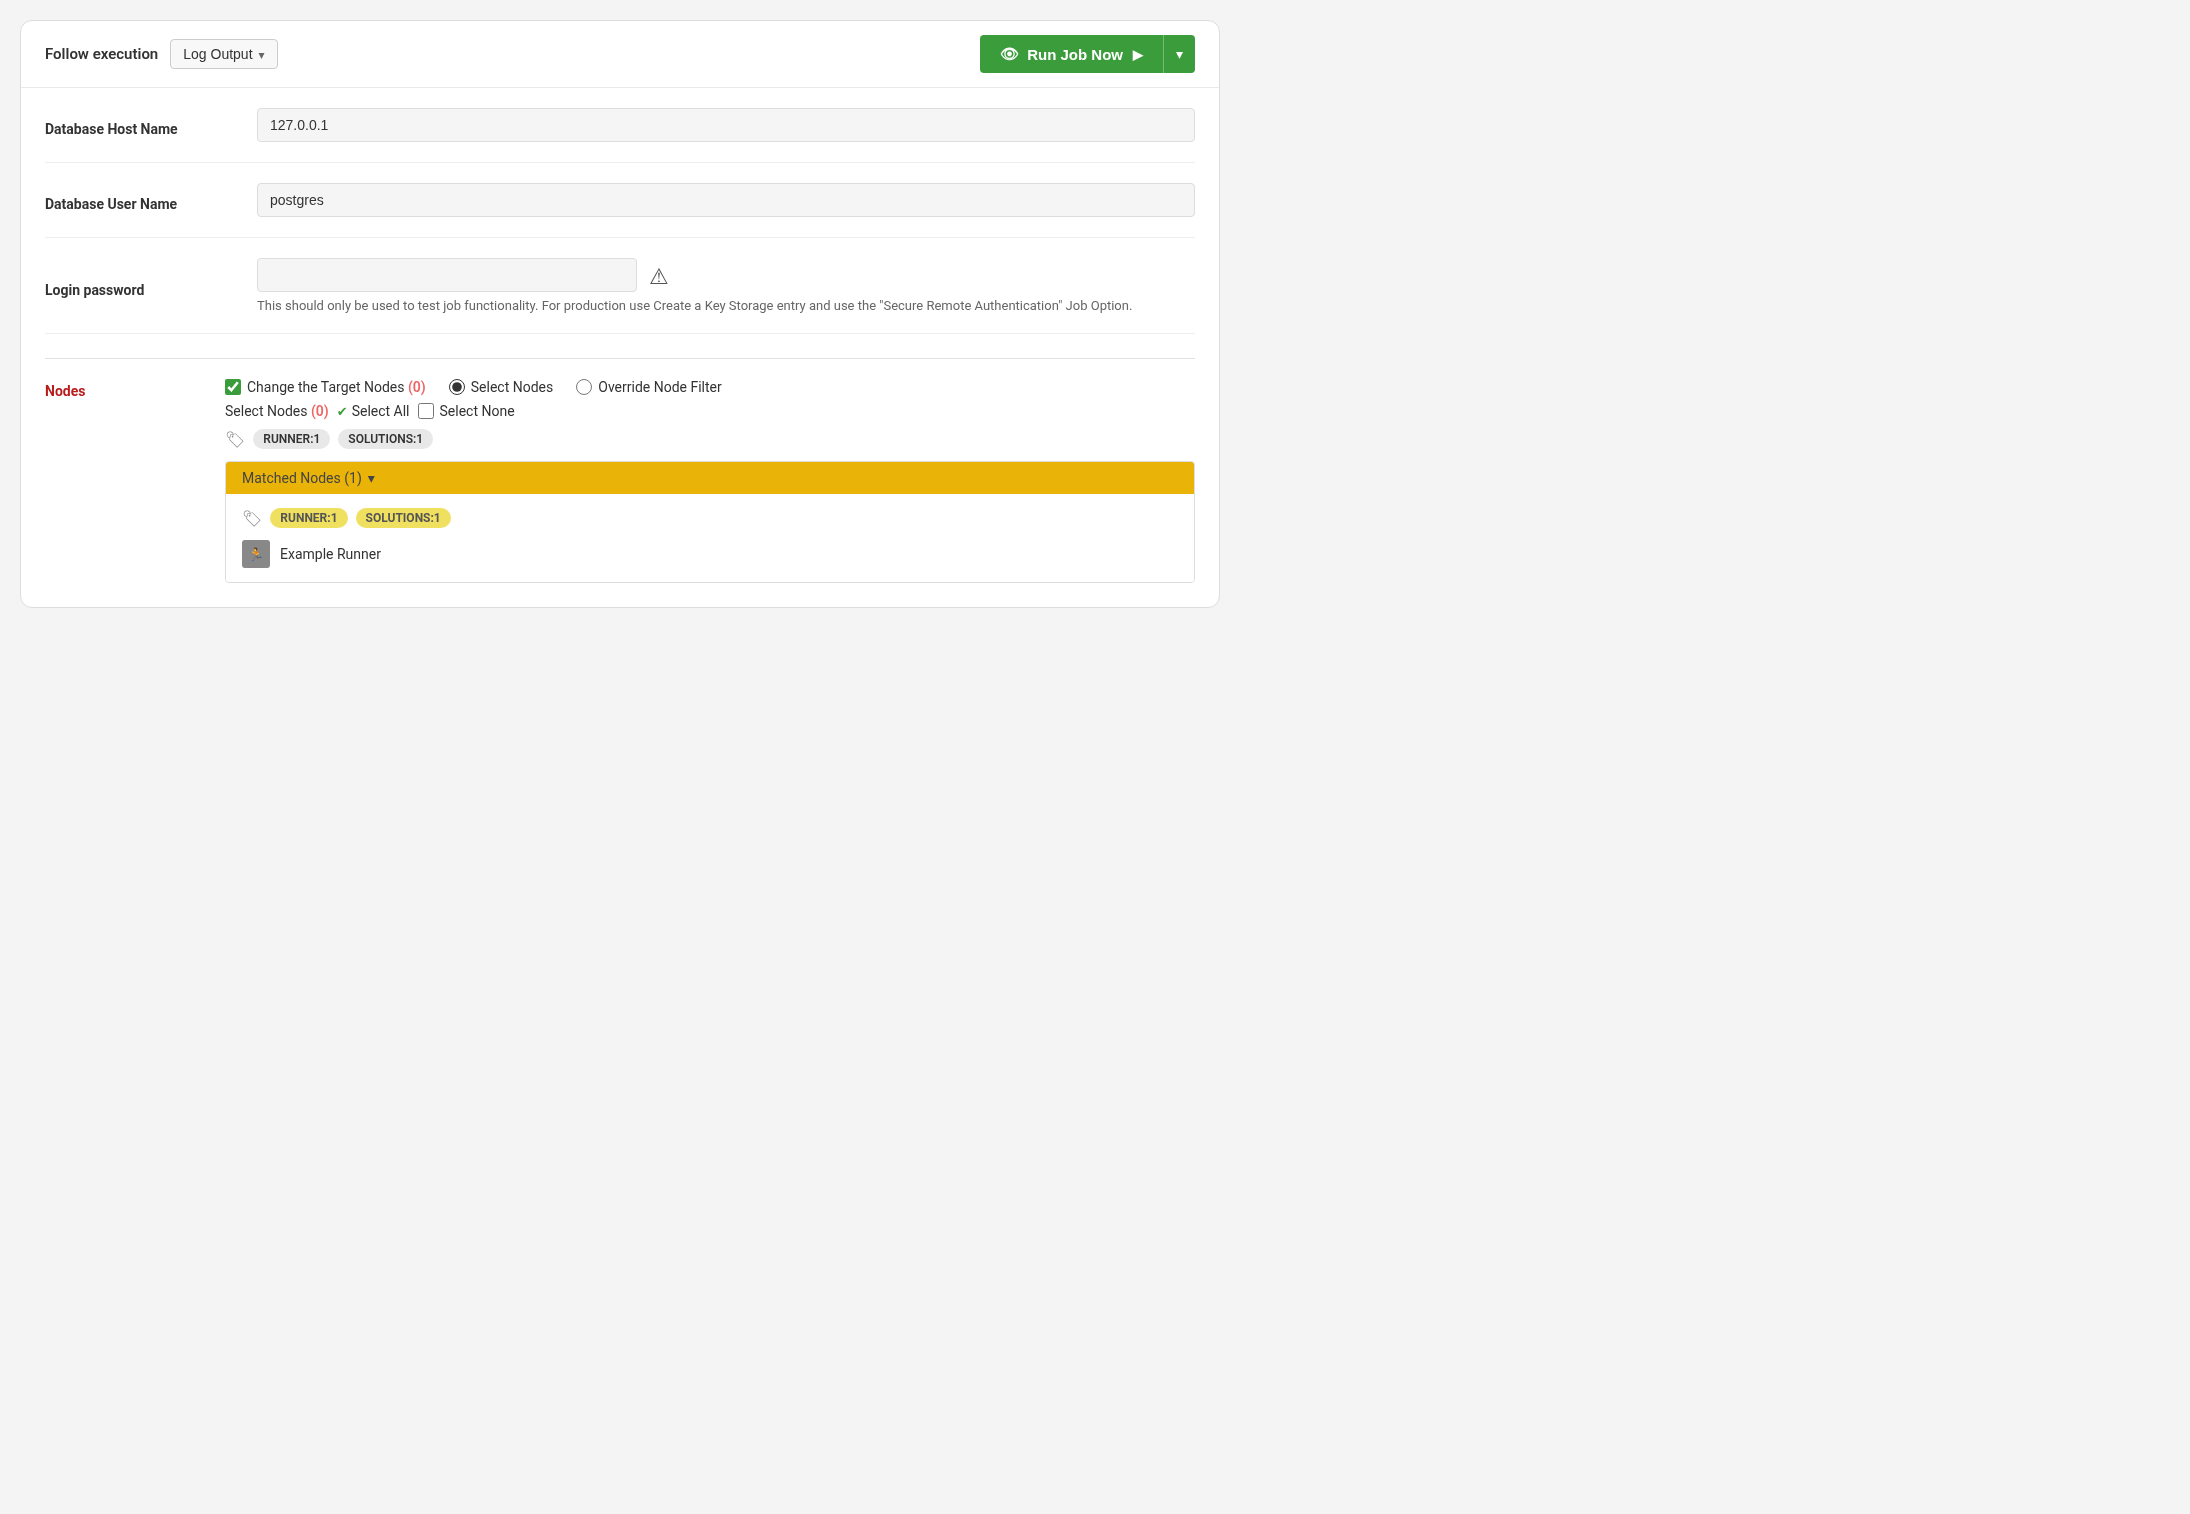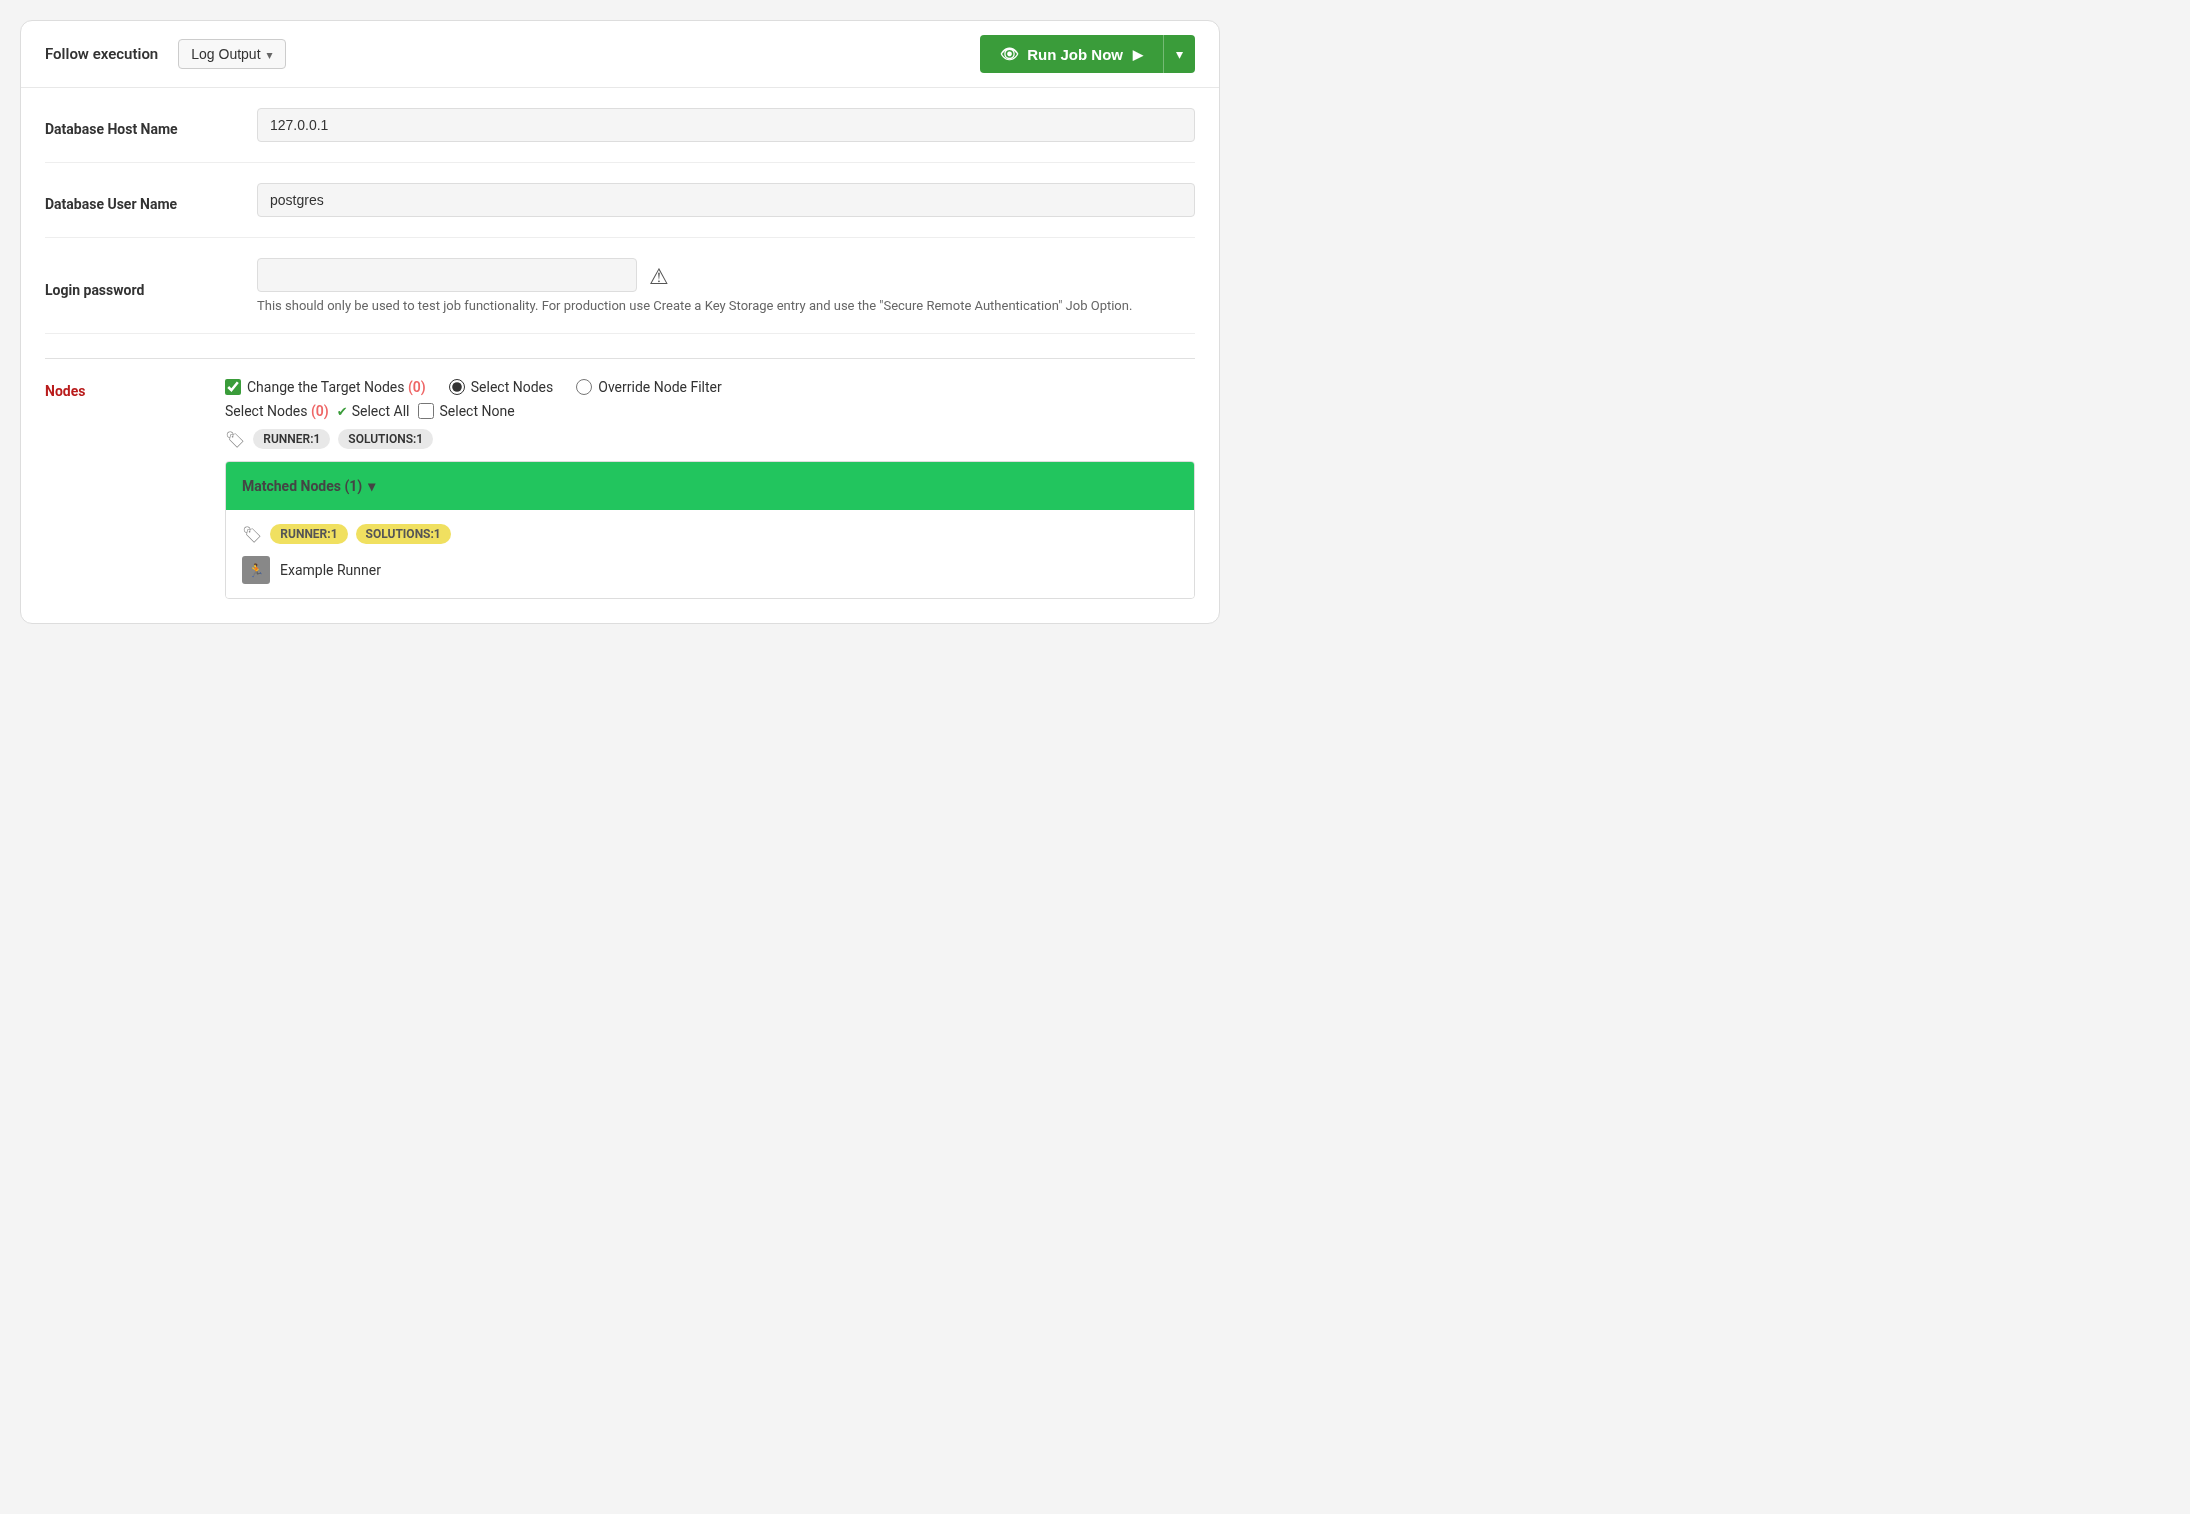--- a/index.html
+++ b/index.html
@@ -38,21 +38,20 @@
       display: flex;
       align-items: flex-end;
       gap: 6px;
       border: 1px solid #ccc;
       border-radius: 4px;
       padding: 6px 12px;
       background: #f8f8f8;
       cursor: pointer;
       font-size: 14px;
       color: #333;
-      margin-left: 8px;
     }
     .log-output-btn .chevron {
       color: #666;
       font-size: 12px;
     }
     .run-job-group {
       display: flex;
       align-items: stretch;
       border-radius: 4px;
       overflow: hidden;
@@ -218,24 +217,24 @@
 
     
     .matched-nodes-panel {
       border: 1px solid #ddd;
       border-radius: 4px;
       margin-top: 4px;
       background: #f8f8f8;
       overflow: hidden;
     }
     .matched-nodes-header {
-      background: #22c55e;
-      padding: 16px 16px;
-      font-size: 14px;
-      font-weight: 700;
+      background: #eab308;
+      padding: 8px 16px;
+      font-size: 14px;
+      font-weight: 400;
       color: #444;
       display: flex;
       align-items: center;
       gap: 6px;
       cursor: pointer;
     }
     .matched-nodes-body {
       padding: 14px 16px;
       background: #fff;
     }

